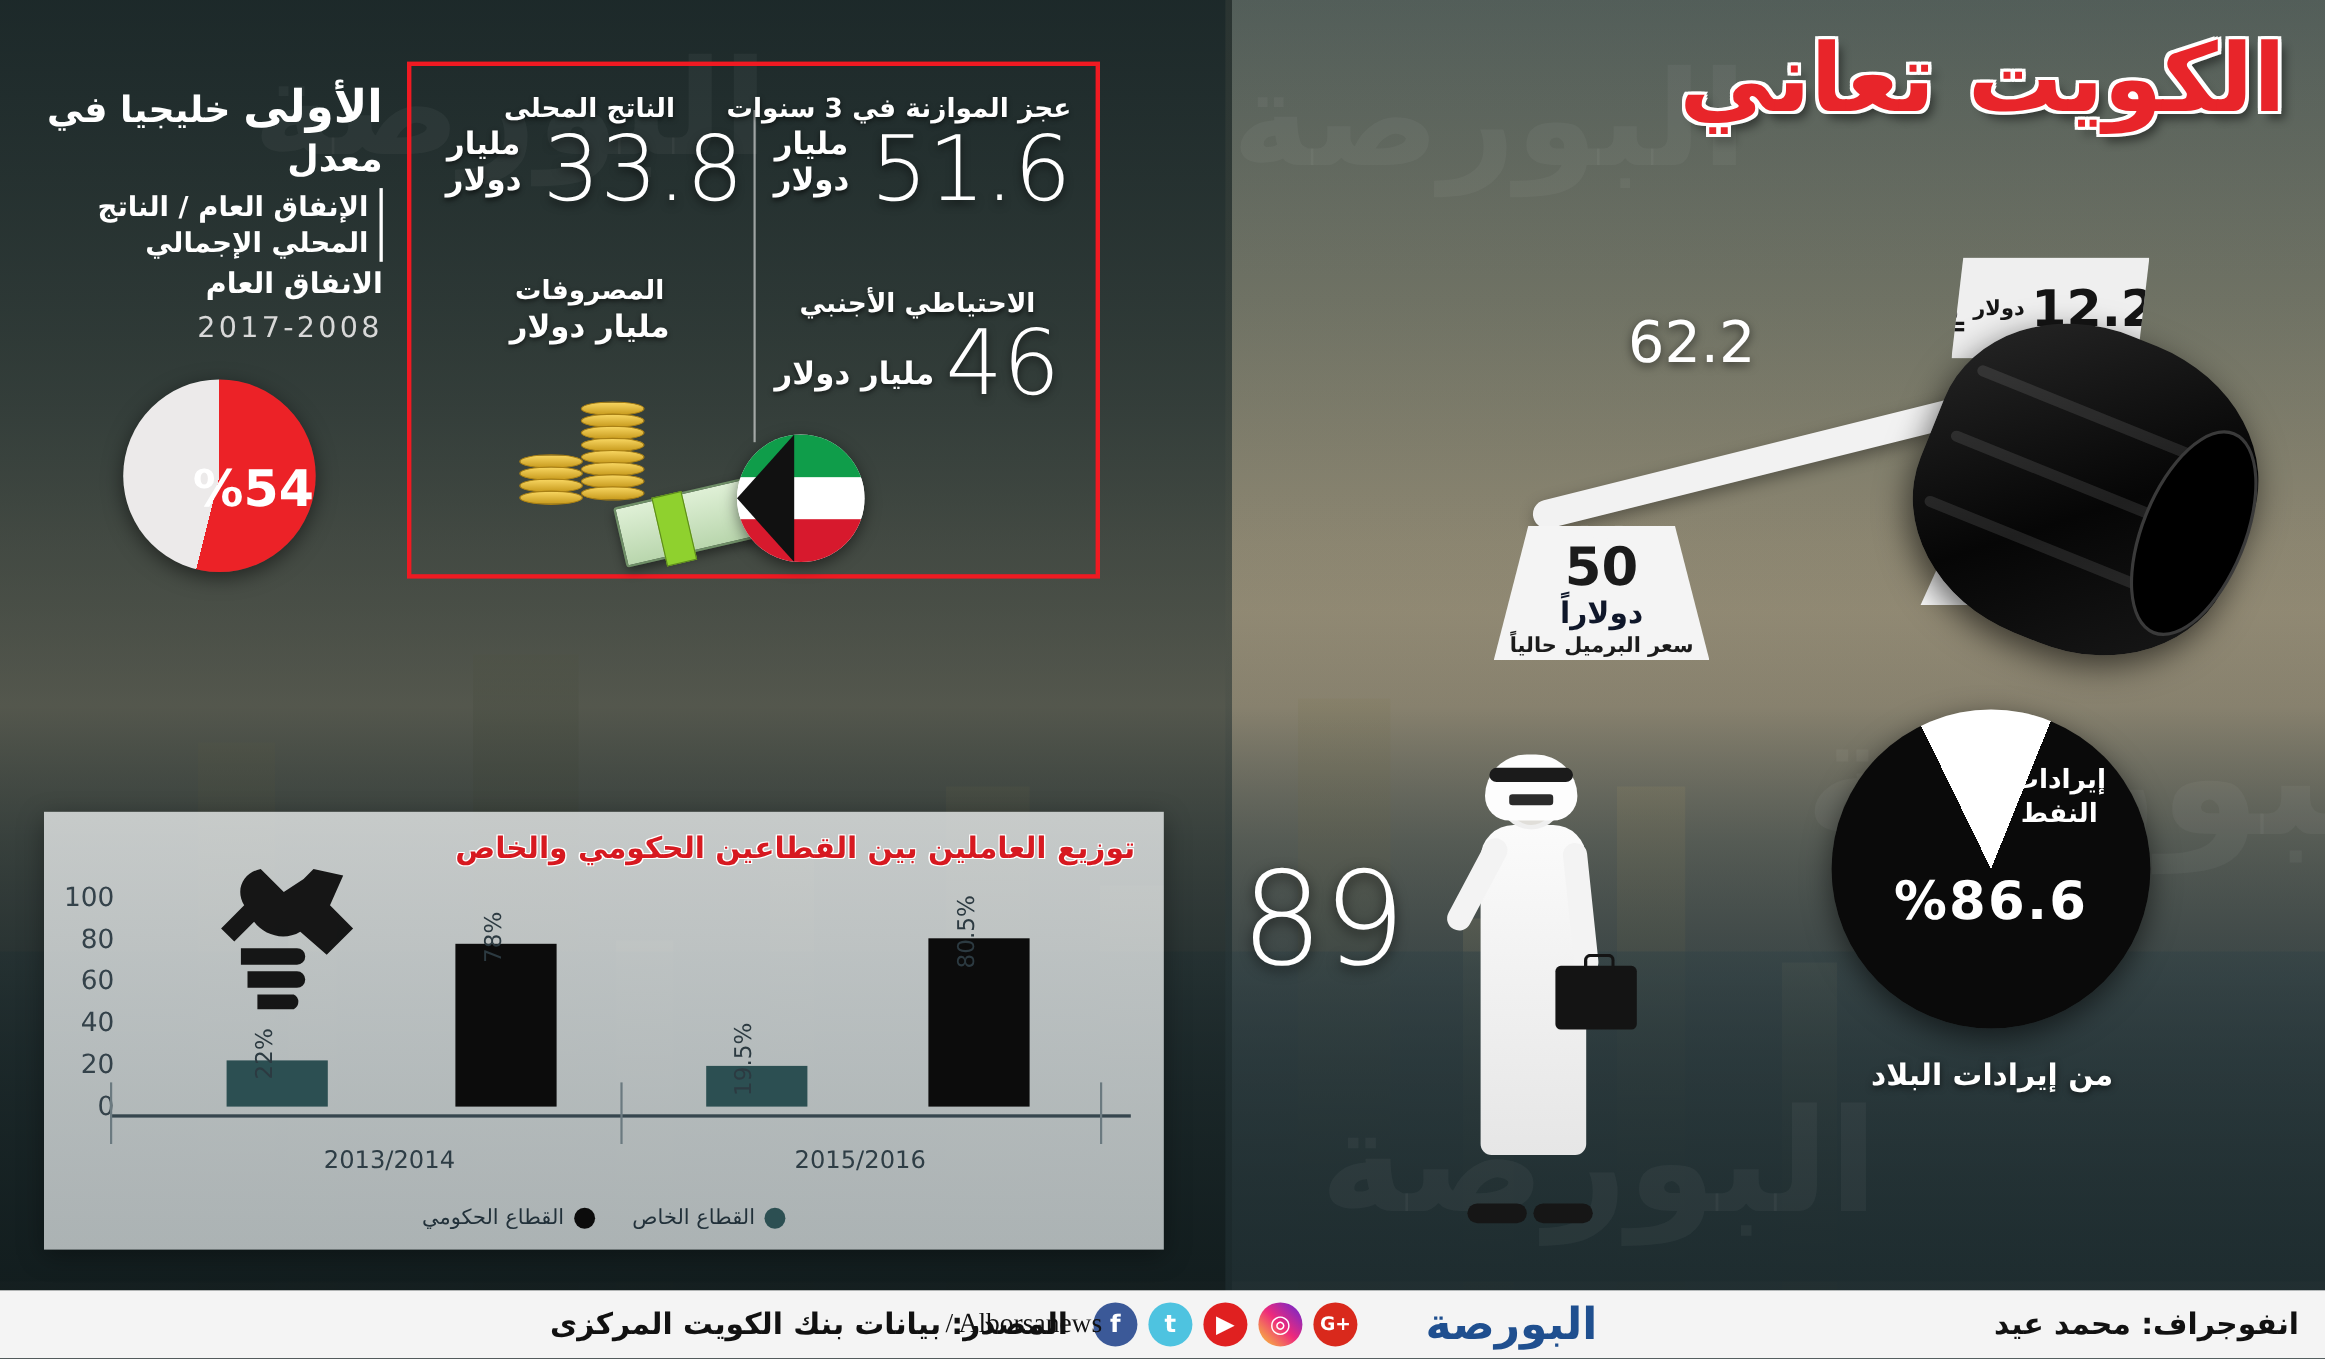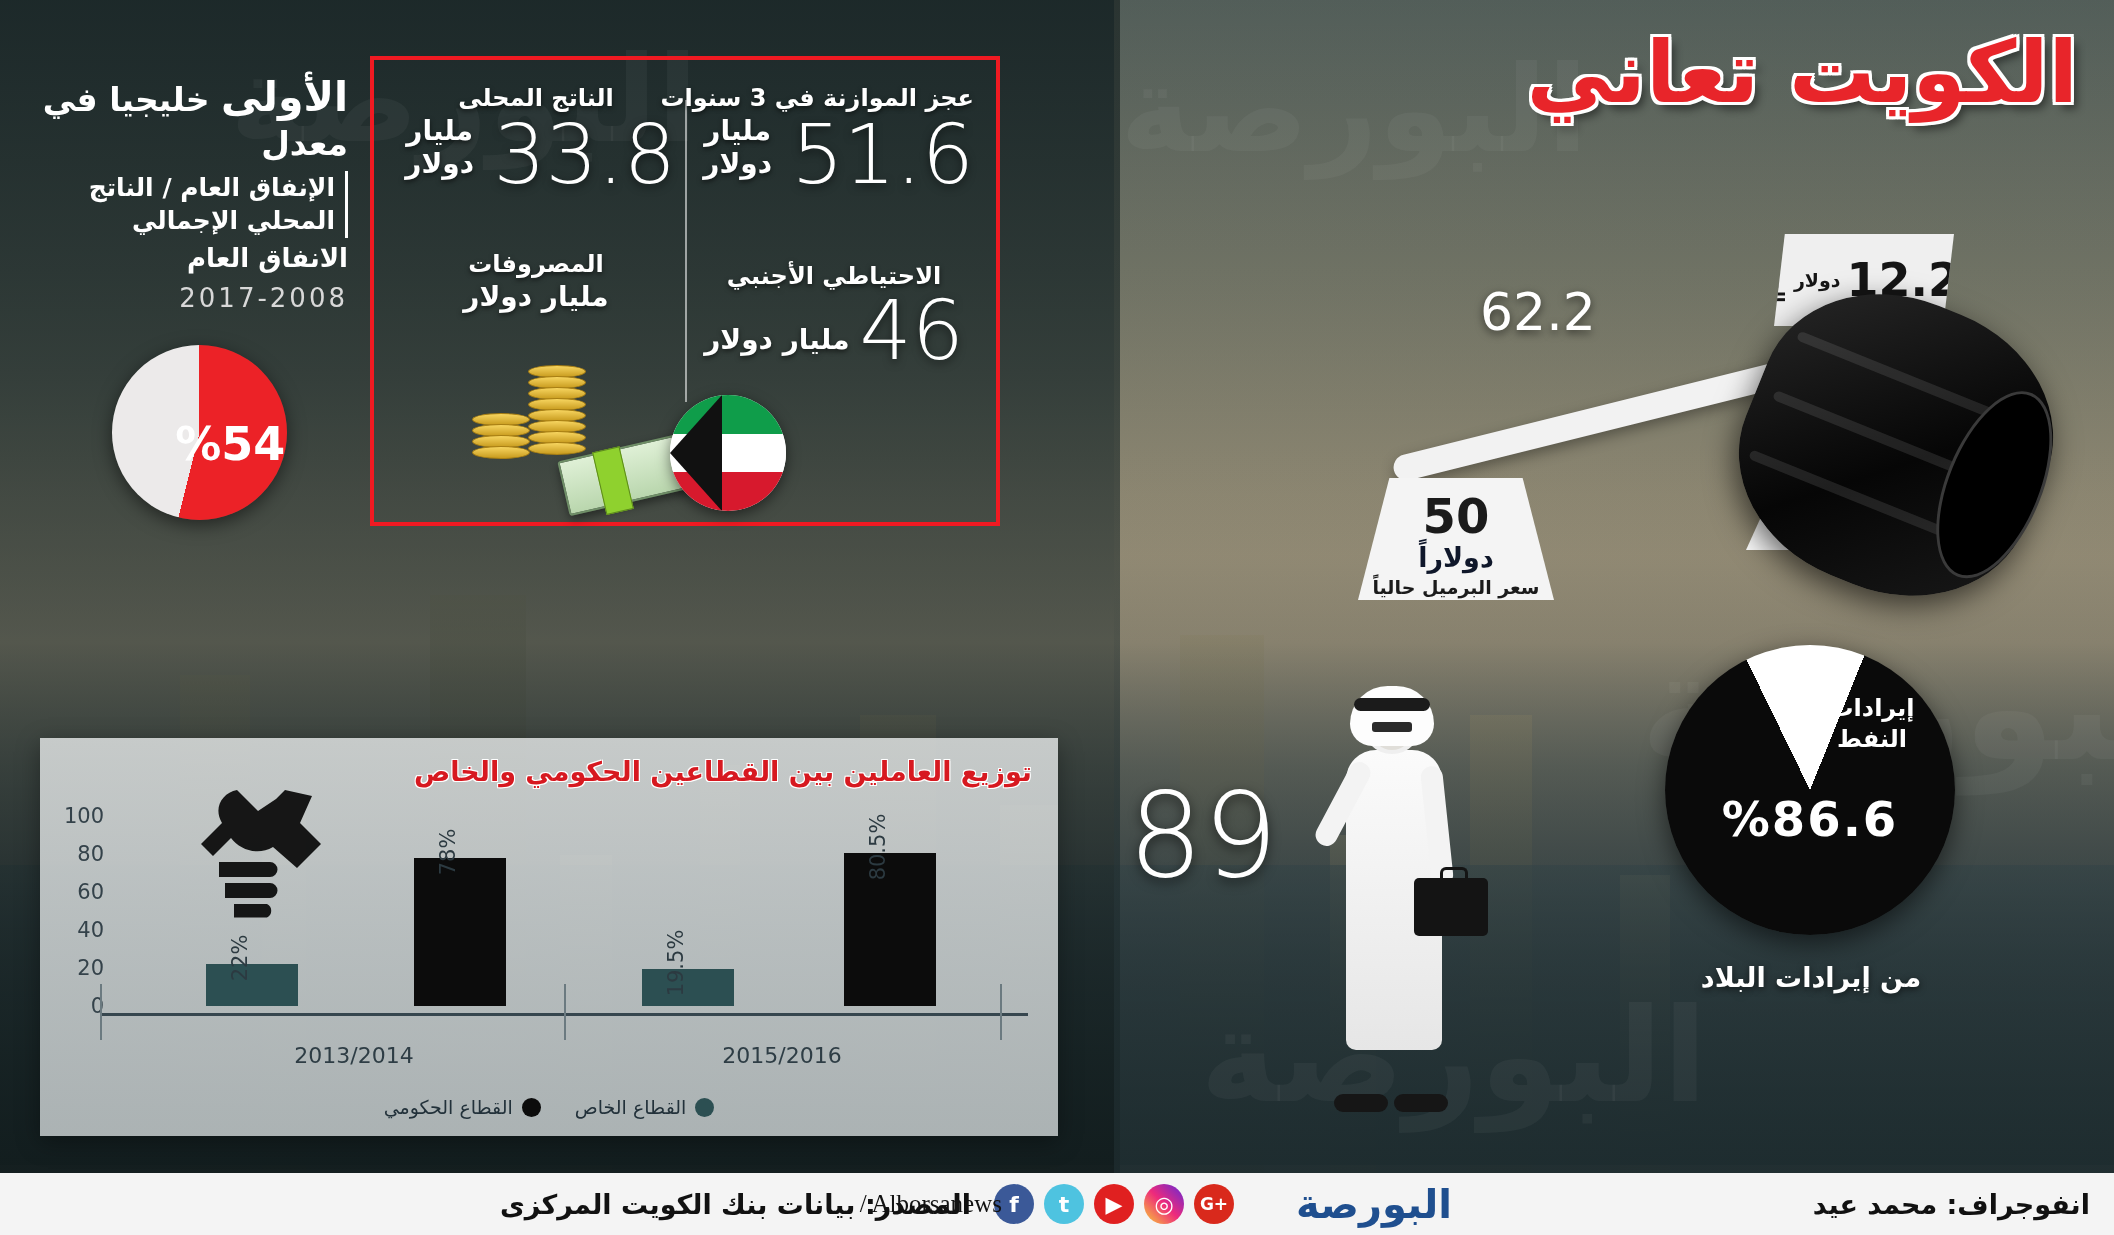--- a/index.html
+++ b/index.html
@@ -82,21 +82,21 @@
 
   
   #chart-panel { position:absolute; left:40px; top:738px; width:1018px; height:398px;
       background:linear-gradient(180deg,rgba(233,236,236,.80),rgba(214,220,221,.78));
       box-shadow:0 6px 22px rgba(0,0,0,.35); }
   #chart-title { position:absolute; right:26px; top:18px; font-size:27px; font-weight:bold; color:#d71920;
       text-shadow:1px 1px 0 #fff, -1px -1px 0 #fff, 1px -1px 0 #fff, -1px 1px 0 #fff; white-space:nowrap; }
   #wrench-icon { position:absolute; left:152px; top:40px; width:150px; height:150px; opacity:.95; }
   #plot { position:absolute; left:74px; top:78px; width:900px; height:190px; }
   .ytick { position:absolute; right:100%; transform:translateY(-52%); margin-right:10px;
-      font-size:21px; color:#34424a; direction:ltr; }
+      font-size:24px; color:#34424a; direction:ltr; }
   .axis-x { position:absolute; left:-14px; right:-14px; bottom:-10px; height:3px; background:#36464e; }
   .tick-sep { position:absolute; bottom:-34px; width:2px; height:56px; background:#6b7a80; }
   .bar { position:absolute; bottom:0; }
   .bar .vlab { position:absolute; bottom:100%; left:50%; transform:translateX(-50%) rotate(-90deg);
       transform-origin:center bottom; font-size:21px; color:#2c3a41; white-space:nowrap;
       margin-bottom:6px; direction:ltr; }
   .xcat { position:absolute; bottom:-62px; transform:translateX(-50%); font-size:22px; color:#2e3d45;
       direction:ltr; white-space:nowrap; }
   #legend { position:absolute; left:0; right:0; bottom:18px; display:flex; justify-content:center;
       align-items:center; gap:34px; direction:rtl; }

